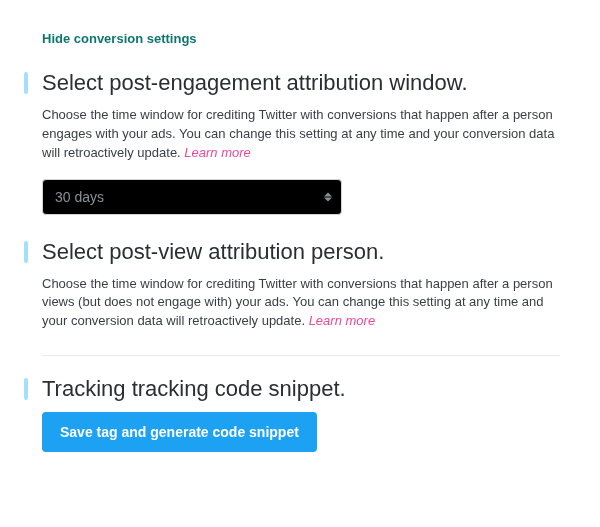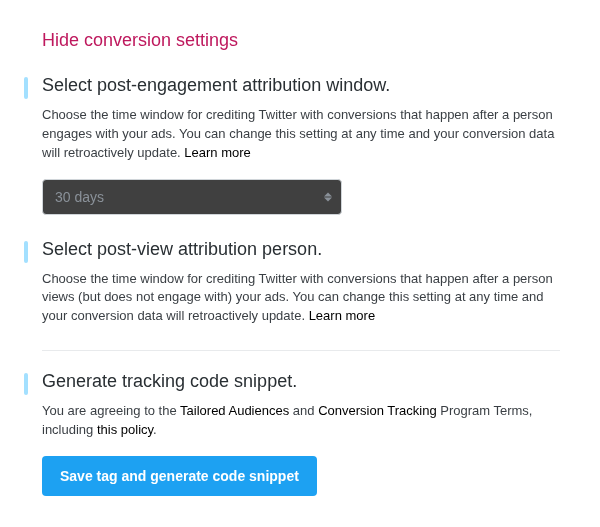--- a/index.html
+++ b/index.html
@@ -5,68 +5,69 @@
     * { box-sizing: border-box; margin: 0; padding: 0; }
     body {
       font-family: -apple-system, BlinkMacSystemFont, "Helvetica Neue", Arial, sans-serif;
       background: #fff;
       width: 600px;
       padding: 30px 40px 30px 24px;
       color: #333;
       font-size: 14px;
     }
     .hide-link {
-      color: #be185d;
-      font-size: 18px;
-      font-weight: 400;
+      color: #0f766e;
+      font-size: 13px;
+      font-weight: 700;
       cursor: pointer;
       margin-left: 18px;
       margin-bottom: 24px;
       display: inline-block;
     }
     .section {
       position: relative;
       margin-bottom: 24px;
       padding-left: 18px;
     }
     .section-marker {
       position: absolute;
       left: 0;
       top: 2px;
       width: 4px;
       height: 22px;
       background: #a3e0ff;
       border-radius: 2px;
     }
     .section-heading {
-      font-size: 18px;
+      font-size: 22px;
       font-weight: 400;
       color: #292f33;
       margin-bottom: 10px;
     }
     .section-desc {
       font-size: 13px;
       line-height: 1.45;
       color: #3a3f44;
       margin-bottom: 16px;
     }
     .learn-more {
-      color: #000000;
+      color: #ec4899;
       cursor: pointer;
+      font-style: italic;
     }
     .select-wrap {
       position: relative;
       width: 300px;
     }
     .select {
       width: 100%;
       height: 36px;
       border: 1px solid #d0d5d9;
       border-radius: 4px;
-      background: #404040;
+      background: #000000;
       padding: 0 20px 0 12px;
       font-size: 14px;
       color: #8a9199;
       cursor: pointer;
       display: flex;
       align-items: center;
     }
     .select-arrows {
       position: absolute;
       right: 10px;
@@ -129,21 +130,18 @@
   <h2 class="section-heading">Select post-view attribution person.</h2>
   <p class="section-desc">
     <span>Choose the time window for crediting Twitter with conversions that happen after a person views (but does not engage with) your ads. You can change this setting at any time and your conversion data will retroactively update. </span><span class="learn-more">Learn more</span>
   </p>
 </div>
 
 <hr class="divider">
 
 <div class="section">
   <div class="section-marker"></div>
-  <h2 class="section-heading">Generate tracking code snippet.</h2>
-  <p class="section-desc">
-    <span>You are agreeing to the </span><span class="learn-more">Tailored Audiences</span><span> and </span><span class="learn-more">Conversion Tracking</span><span> Program Terms, including </span><span class="learn-more">this policy</span><span>.</span>
-  </p>
+  <h2 class="section-heading">Tracking tracking code snippet.</h2>
   <button class="primary-btn">Save tag and generate code snippet</button>
 </div>
 
 
 
 
 </body></html>

